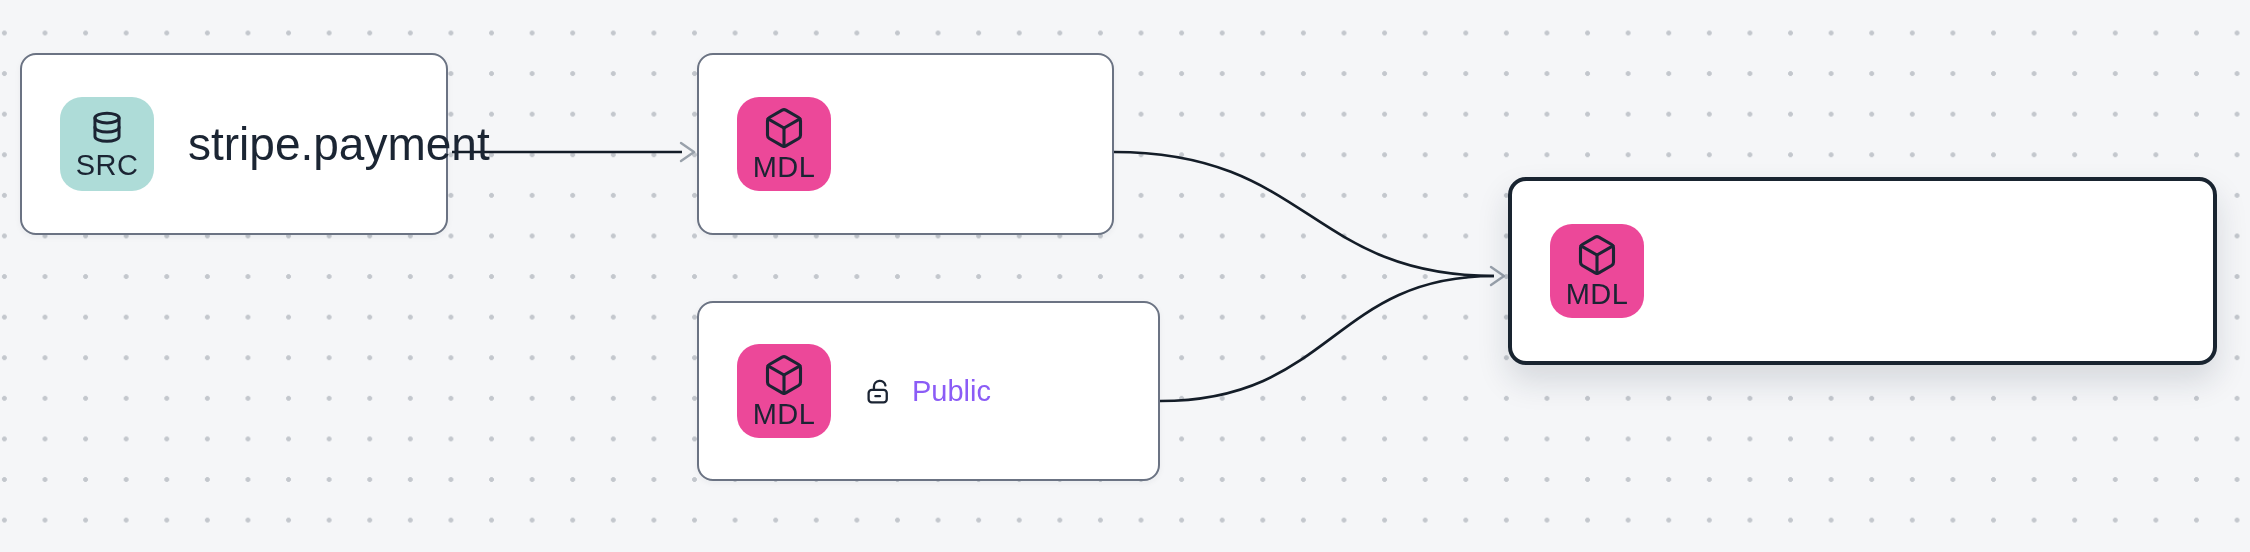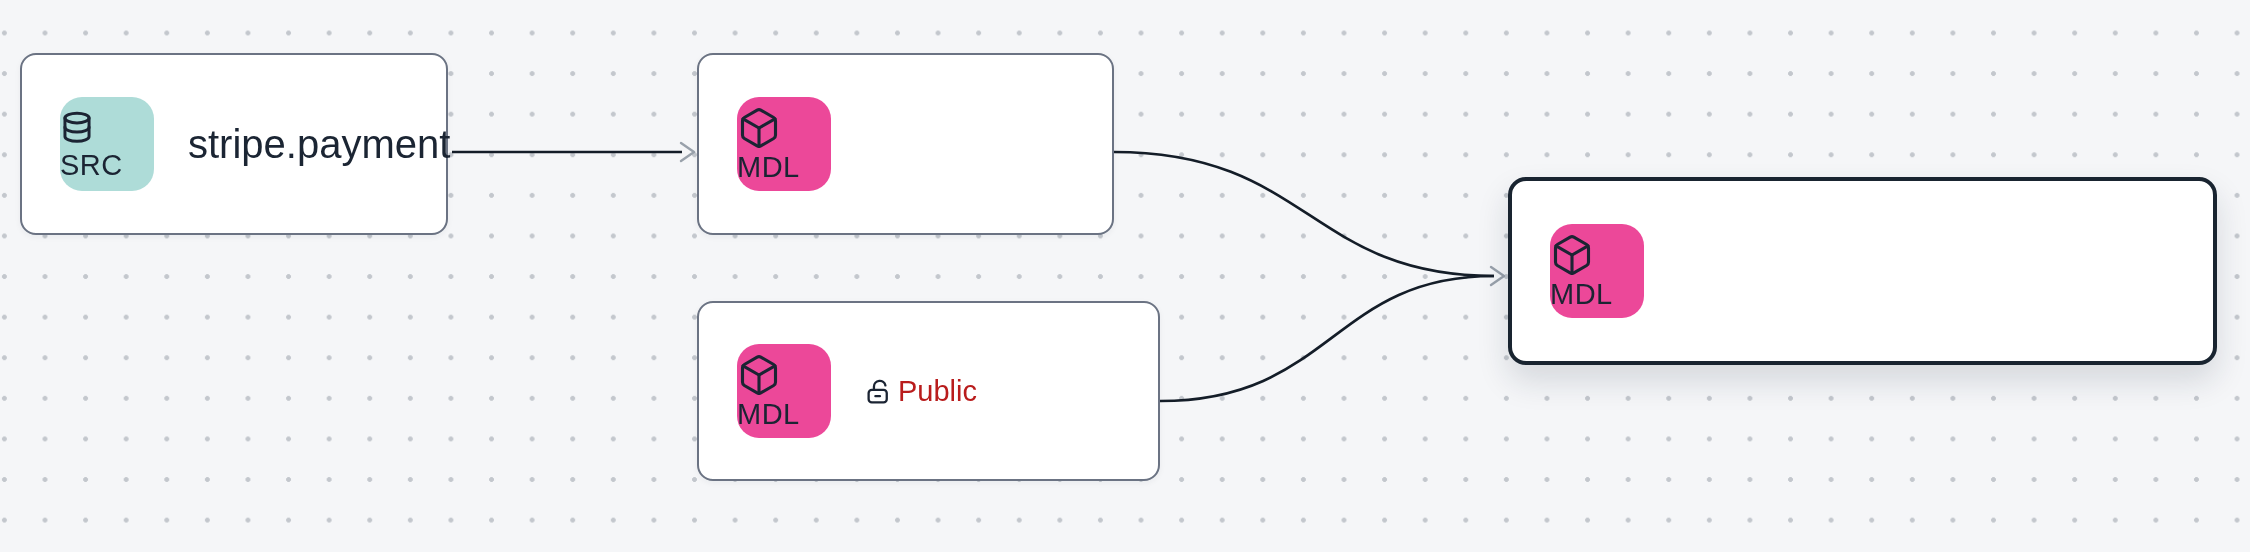--- a/index.html
+++ b/index.html
@@ -29,31 +29,31 @@
     box-shadow:0 2px 6px rgba(23,35,57,.05);
   }
   .n1{left:20px;top:53px;width:428px;height:182px;}
   .n2{left:697px;top:53px;width:417px;height:182px;}
   .n3{left:697px;top:301px;width:463px;height:180px;}
   .n4{left:1508px;top:177px;width:709px;height:188px;
       border:4px solid #192430;border-radius:18px;
       box-shadow:0 16px 32px rgba(23,35,57,.14);}
   .badge{
     width:94px;height:94px;border-radius:22px;flex:0 0 auto;
-    display:flex;flex-direction:column;align-items:flex-start;justify-content:center;
+    display:flex;flex-direction:column;align-items:center;justify-content:center;
   }
   .badge-src{background:#aedcd8;}
   .badge-mdl{background:#ec4899;}
   .badge-label{
     font-size:29px;line-height:1;font-weight:500;
     letter-spacing:.5px;color:#1b2433;margin-top:3px;
   }
   .labels{display:flex;flex-direction:column;gap:7px;min-width:0;}
-  .title{font-size:40px;line-height:1.15;white-space:nowrap;color:#1b2533;}
-  .tag{display:flex;align-items:center;gap:4px;font-size:29px;line-height:1;color:#b91c1c;}
+  .title{font-size:46px;line-height:1.15;white-space:nowrap;color:#1b2533;}
+  .tag{display:flex;align-items:center;gap:18px;font-size:29px;line-height:1;color:#8b5cf6;}
   .icon{display:block;}
 </style>
 </head>
 <body>
 
 <div class="canvas">
 
   <svg class="edges" viewBox="0 0 2250 552">
     <path class="edge" d="M452 152 L682 152"></path>
     <polyline class="arrowhead" points="681,143 694,152 681,161"></polyline>

